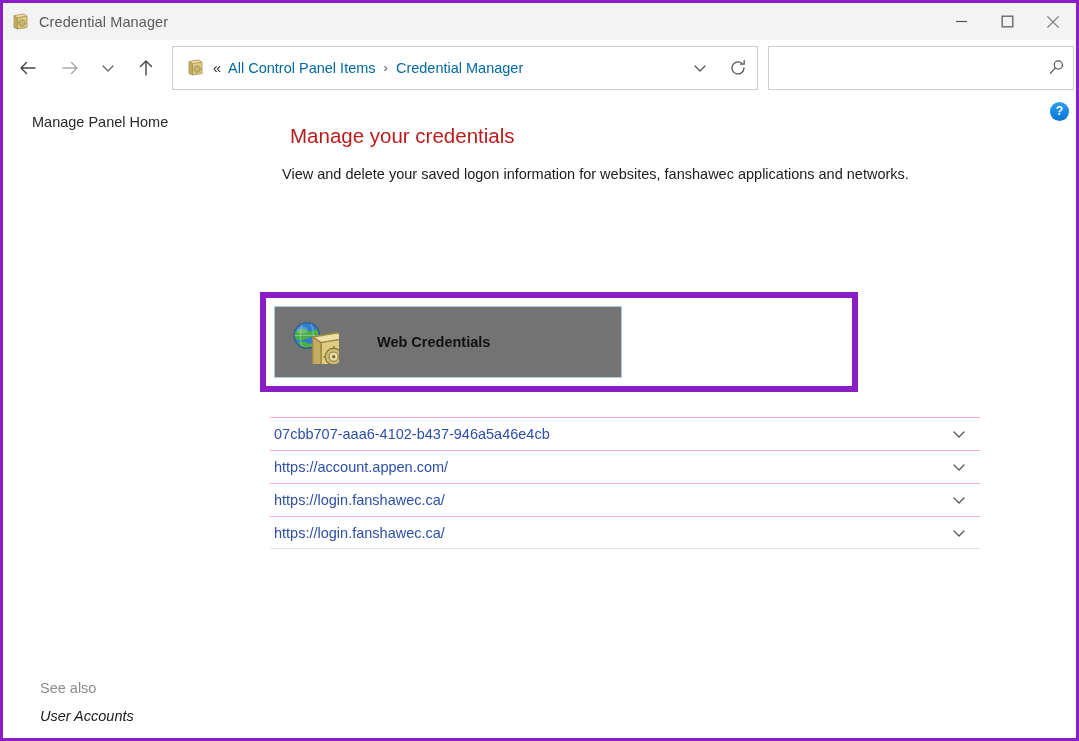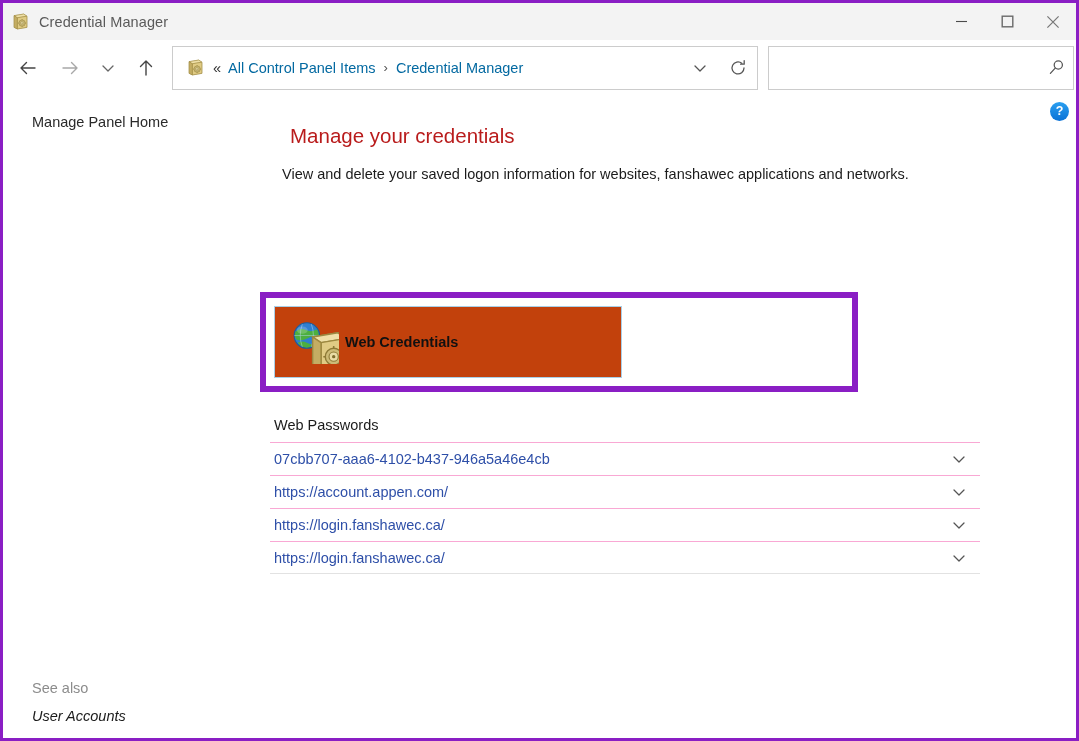--- a/index.html
+++ b/index.html
@@ -168,21 +168,21 @@
   }
   .side-link {
     font-size: 14.5px;
     color: #2a2a2a;
     padding-left: 29px;
     line-height: 22px;
     cursor: default;
   }
   .see-also-block {
     position: absolute;
-    left: 0;
+    left: 8px;
     bottom: 8px;
     width: 100%;
   }
   .see-also-title {
     font-size: 14.5px;
     color: #8c8c8c;
     padding-left: 29px;
     line-height: 28px;
   }
   .see-also-link {
@@ -254,22 +254,23 @@
   }
   .cred-tab {
     display: flex;
     align-items: center;
     padding: 0 14px 0 16px;
     box-sizing: border-box;
     cursor: default;
   }
   .cred-tab.tab-web {
     width: 348px;
-    background: #c2410c;
+    background: #737373;
     border: 1px solid #a8cfe8;
+    gap: 32px;
   }
   .cred-tab.tab-win {
     margin-left: 18px;
     background: transparent;
     border: 1px solid transparent;
   }
   .cred-tab-icon {
     width: 48px;
     height: 44px;
     flex: 0 0 auto;
@@ -465,21 +466,20 @@
                 </g>
             </svg>
             <span class="cred-tab-label">Web Credentials</span>
           </div>
 
 
         </div>
       </div>
 
       <div class="list-area">
-        <div class="list-heading">Web Passwords</div>
 
         <div class="cred-row">
           <span class="cred-name">07cbb707-aaa6-4102-b437-946a5a46e4cb</span>
           <span class="chevron-wrap">
             <svg width="16" height="16" viewBox="0 0 16 16">
               <path d="M3 6 L8 11 L13 6" fill="none" stroke="#555555" stroke-width="1.25" stroke-linecap="round" stroke-linejoin="round"></path>
             </svg>
           </span>
         </div>
 

